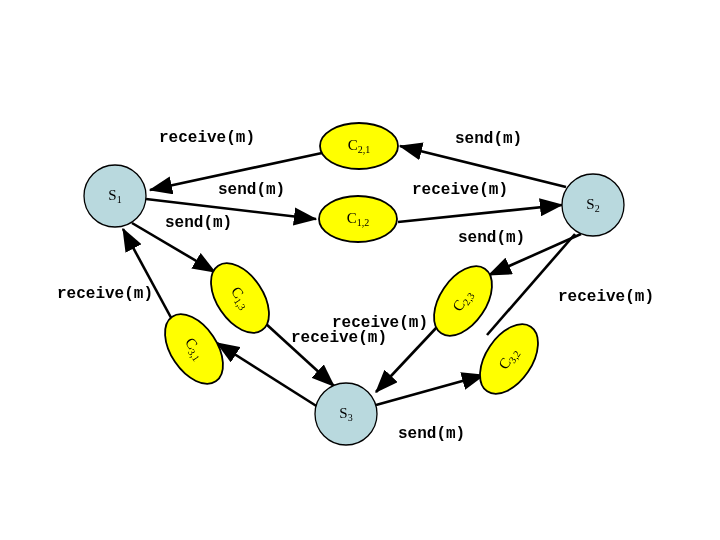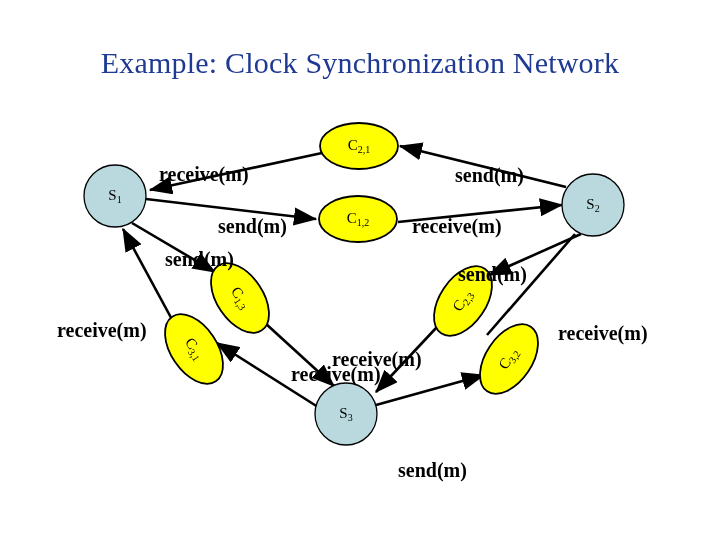--- a/index.html
+++ b/index.html
@@ -58,34 +58,32 @@
     font-family: "Liberation Serif", "DejaVu Serif", serif;
     font-size: 15px;
     fill: #000000;
     text-anchor: middle;
     dominant-baseline: middle;
   }
   .node-text .sub {
     font-size: 10px;
   }
   .edge-label {
-    font-family: Liberation Serif, serif;
-    font-size: 20px;
+    font-family: Liberation Mono, monospace;
+    font-size: 16px;
     font-weight: 700;
     fill: #000000;
     white-space: nowrap;
-    margin-top: 34px;
   }
 </style>
 </head>
 <body>
 
 <div id="slide">
 
-  <div id="slide-title">Example: Clock Synchronization Network</div>
 
   <svg id="diagram" viewBox="0 0 720 540" xmlns="http://www.w3.org/2000/svg">
     <defs>
       <marker id="arrowhead" markerWidth="9" markerHeight="7" refX="8.5" refY="3.5" orient="auto" markerUnits="strokeWidth">
         <polygon points="0 0, 9 3.5, 0 7" fill="#000000"></polygon>
       </marker>
     </defs>
 
     <g id="edges-layer">
         <path d="M 322 153 L 150 190" class="edge-line" marker-end="url(#arrowhead)"></path>

